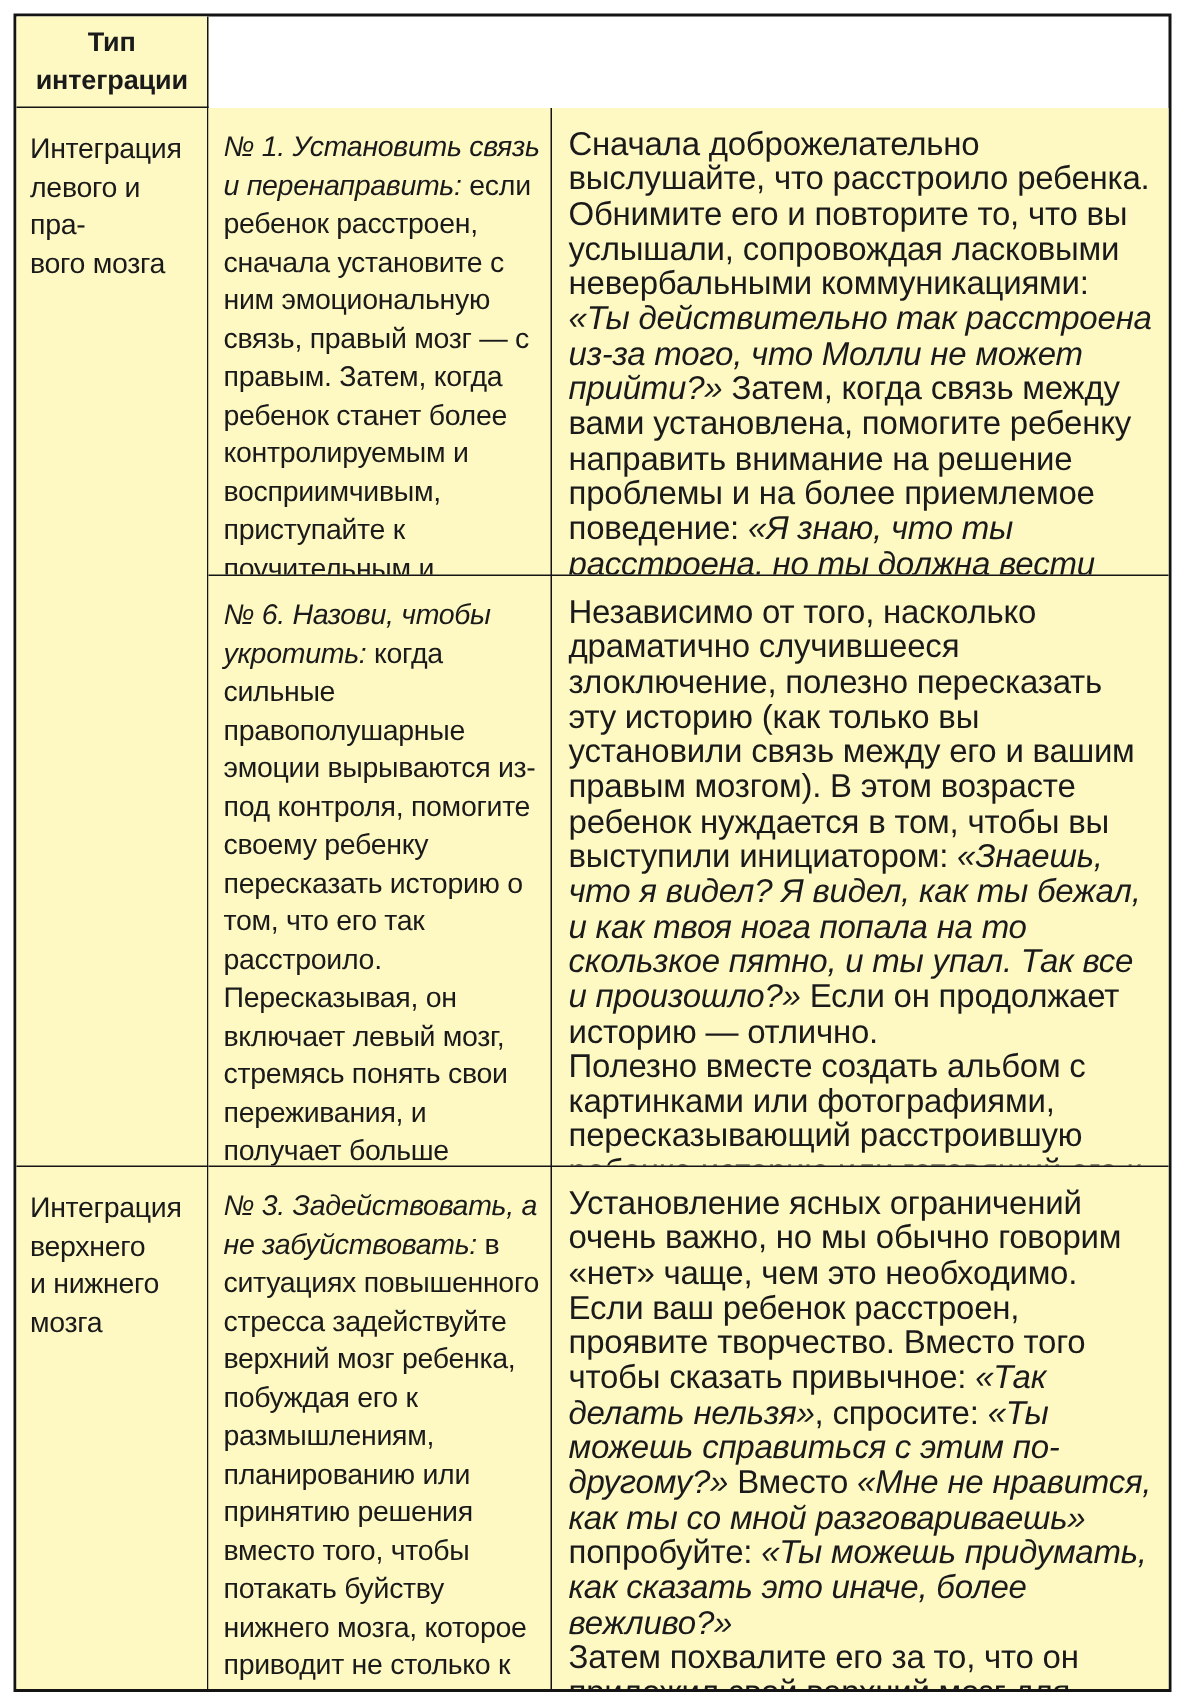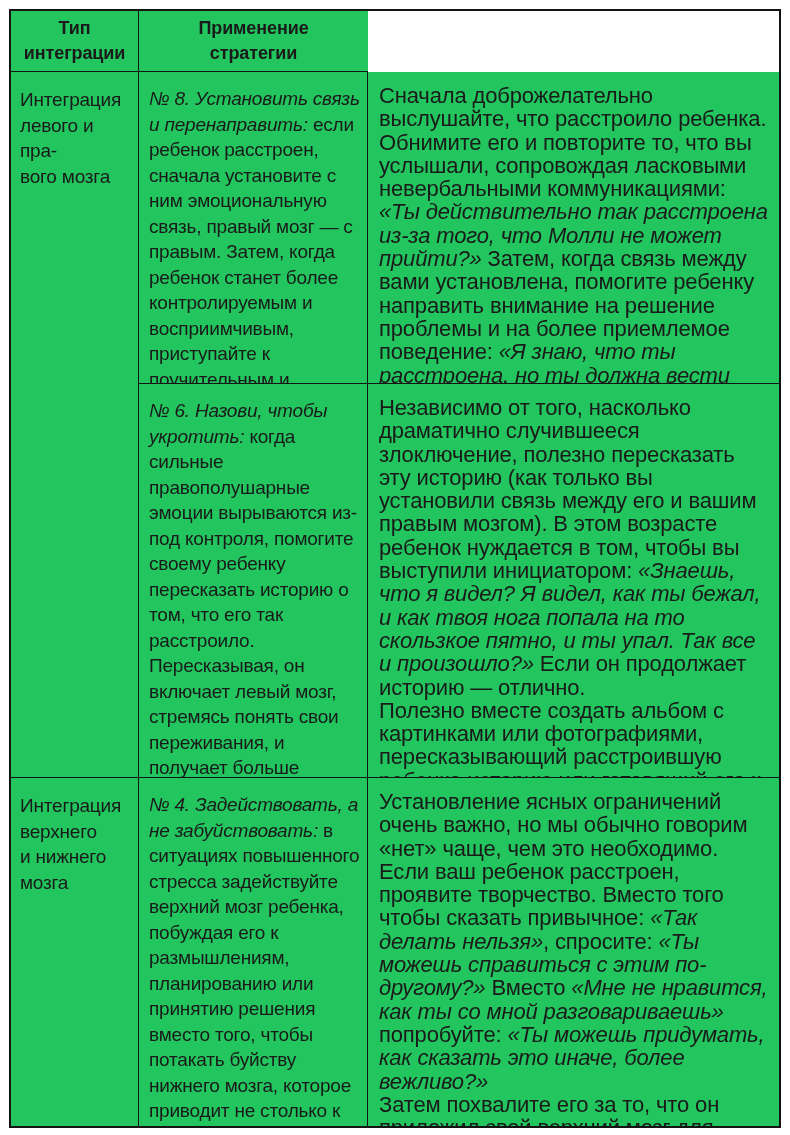--- a/index.html
+++ b/index.html
@@ -23,21 +23,21 @@
     left: 9px; top: 9px; right: 9px; bottom: 7px;
     border: 2.5px solid #141414;
     display: grid;
     grid-template-columns: 128px 229px 1fr;
     grid-template-rows: 61px 312px 394px 1fr;
     background: #ffffff;
   }
   .cell {
     box-sizing: border-box;
     overflow: hidden;
-    background: #22c55e;
+    background: #fef9c3;
   }
   .v-line { border-right: 1.5px solid #141414; }
   .h-line { border-bottom: 1.5px solid #141414; }
 
   .th {
     display: flex;
     align-items: center;
     justify-content: center;
     text-align: center;
     font-weight: bold;
@@ -80,50 +80,46 @@
 </head>
 <body>
 
 <div class="page">
   <div class="table">
 
     <div class="cell th v-line h-line">
       <span>Тип
 интеграции</span>
     </div>
-    <div class="cell th h-line">
-      <span>Применение
-стратегии</span>
-    </div>
 
     <div class="cell rowlabel v-line h-line col1-merged">Интеграция
 левого и пра-
 вого мозга</div>
 
     <div class="cell strategy v-line h-line s1">
-        <div class="para"><em>№ 8. Установить связь и перенаправить:</em><span> если ребенок расстроен, сначала установите с ним эмоциональную связь, правый мозг — с правым. Затем, когда ребенок станет более контролируемым и восприимчивым, приступайте к поучительным и дисциплинарным мерам, адресованным левому мозгу.</span></div>
+        <div class="para"><em>№ 1. Установить связь и перенаправить:</em><span> если ребенок расстроен, сначала установите с ним эмоциональную связь, правый мозг — с правым. Затем, когда ребенок станет более контролируемым и восприимчивым, приступайте к поучительным и дисциплинарным мерам, адресованным левому мозгу.</span></div>
       </div>
     <div class="cell application h-line a1">
         <div class="para"><span>Сначала доброжелательно выслушайте, что расстроило ребенка. Обнимите его и повторите то, что вы услышали, сопровождая ласковыми невербальными коммуникациями: </span><em>«Ты действительно так расстроена из-за того, что Молли не может прийти?»</em><span> Затем, когда связь между вами установлена, помогите ребенку направить внимание на решение проблемы и на более приемлемое поведение: </span><em>«Я знаю, что ты расстроена, но ты должна вести себя с мамой вежливо. Ты хочешь поиграть во что-то другое? Мы посмотрим, может, Молли придет завтра».</em></div>
       </div>
 
     <div class="cell strategy v-line h-line s2">
         <div class="para"><em>№ 6. Назови, чтобы укротить:</em><span> когда сильные правополушарные эмоции вырываются из-под контроля, помогите своему ребенку пересказать историю о том, что его так расстроило. Пересказывая, он включает левый мозг, стремясь понять свои переживания, и получает больше контроля над ситуацией.</span></div>
       </div>
     <div class="cell application h-line a2">
         <div class="para"><span>Независимо от того, насколько драматично случившееся злоключение, полезно пересказать эту историю (как только вы установили связь между его и вашим правым мозгом). В этом возрасте ребенок нуждается в том, чтобы вы выступили инициатором: </span><em>«Знаешь, что я видел? Я видел, как ты бежал, и как твоя нога попала на то скользкое пятно, и ты упал. Так все и произошло?»</em><span> Если он продолжает историю — отлично.</span></div>
         <div class="para"><span>Полезно вместе создать альбом с картинками или фотографиями, пересказывающий расстроившую ребенка историю или готовящий его к изменениям в жизни, например к новому режиму сна или началу школьных занятий.</span></div>
       </div>
 
     <div class="cell rowlabel v-line col1-r3">Интеграция
 верхнего
 и нижнего
 мозга</div>
     <div class="cell strategy v-line s3">
-        <div class="para"><em>№ 4. Задействовать, а не забуйствовать:</em><span> в ситуациях повышенного стресса задействуйте верхний мозг ребенка, побуждая его к размышлениям, планированию или принятию решения вместо того, чтобы потакать буйству нижнего мозга, которое приводит не столько к мыслям, сколько к непосредственным реакциям.</span></div>
+        <div class="para"><em>№ 3. Задействовать, а не забуйствовать:</em><span> в ситуациях повышенного стресса задействуйте верхний мозг ребенка, побуждая его к размышлениям, планированию или принятию решения вместо того, чтобы потакать буйству нижнего мозга, которое приводит не столько к мыслям, сколько к непосредственным реакциям.</span></div>
       </div>
     <div class="cell application a3">
         <div class="para"><span>Установление ясных ограничений очень важно, но мы обычно говорим «нет» чаще, чем это необходимо. Если ваш ребенок расстроен, проявите творчество. Вместо того чтобы сказать привычное: </span><em>«Так делать нельзя»</em><span>, спросите: </span><em>«Ты можешь справиться с этим по-другому?»</em><span> Вместо </span><em>«Мне не нравится, как ты со мной разговариваешь»</em><span> попробуйте: </span><em>«Ты можешь придумать, как сказать это иначе, более вежливо?»</em></div>
         <div class="para"><span>Затем похвалите его за то, что он приложил свой верхний мозг для поиска альтернатив. Вот отличный вопрос, позволяющий создать конфронтации, найти компромисс: </span><em>«Попробуй придумать, как надо поступить, чтобы мы оба остались довольны?»</em></div>
       </div>
 
   </div>
 </div>
 
 </body></html>

